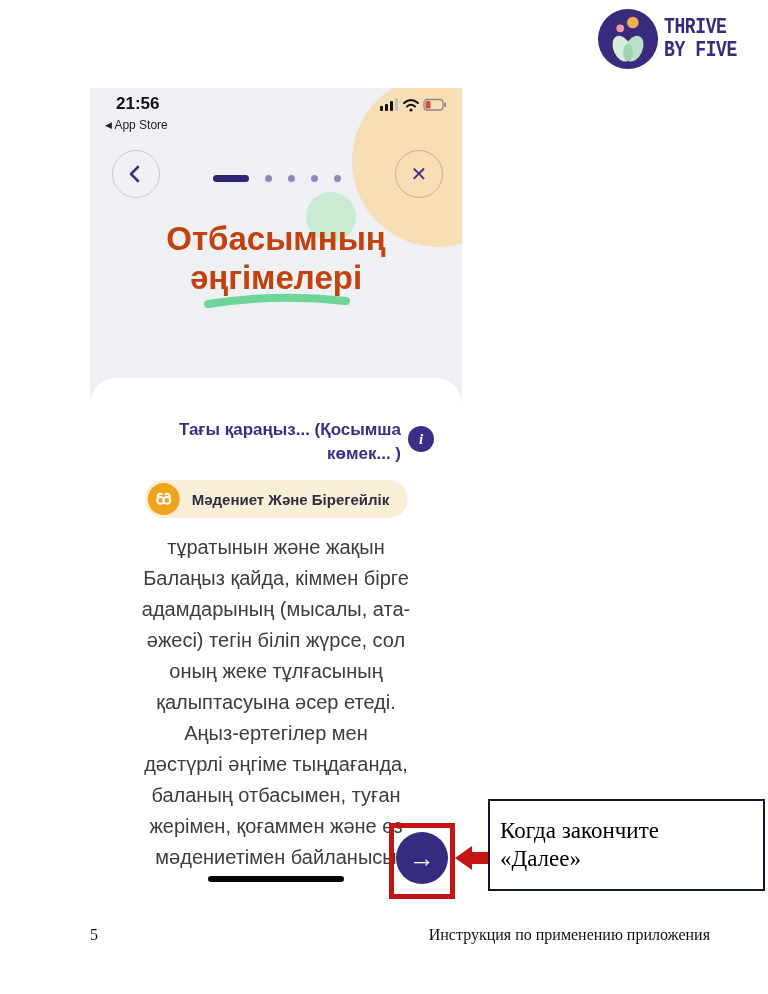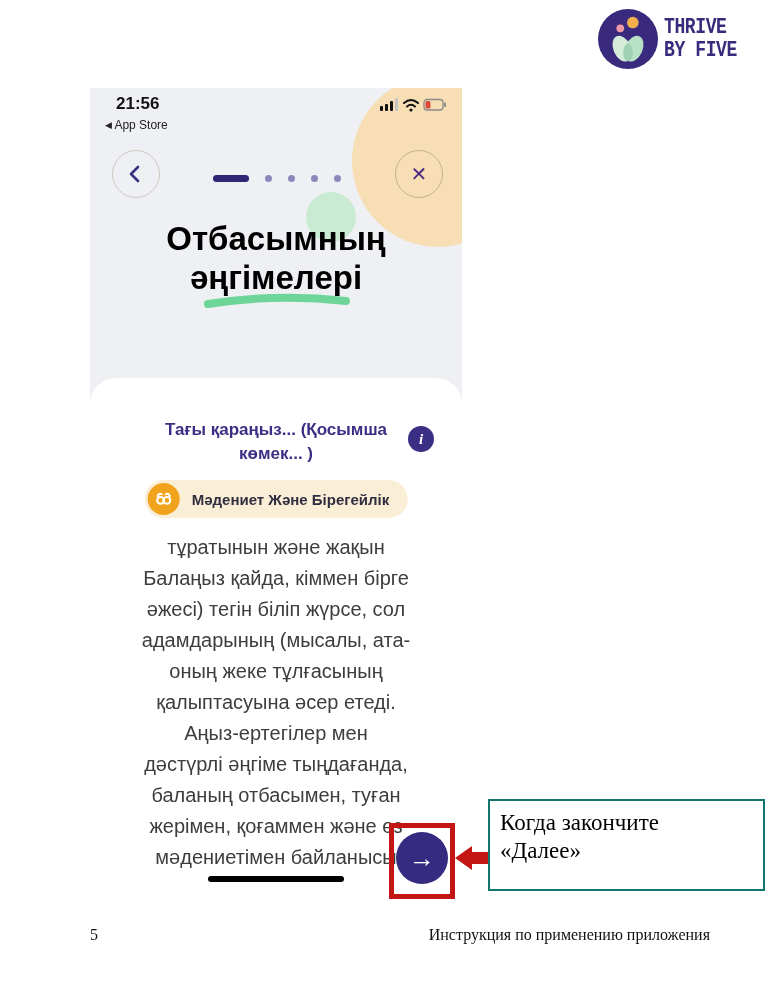--- a/index.html
+++ b/index.html
@@ -48,26 +48,26 @@
   .btn-back { left:22px; }
   .btn-close { right:19px; border-color:#c7b193; }
   .btn-close .x { font-size:20px; color:#4b2e83; line-height:1; }
 
   .progress { position:absolute; left:123px; top:84px; height:12px;
     display:flex; align-items:center; }
   .progress .pill { width:36px; height:7px; border-radius:4px; background:#2f2676; }
   .progress .dot { width:7px; height:7px; border-radius:50%; background:#8d87bb; margin-left:16px; }
 
   .screen-title { position:absolute; left:0; right:0; top:131px; text-align:center;
-    font-size:33px; line-height:39px; font-weight:700; color:#000000; }
+    font-size:33px; line-height:39px; font-weight:700; color:#c2410c; }
   .swoosh { position:absolute; left:113px; top:203px; }
 
   .card { position:absolute; left:0; top:290px; width:372px; height:527px;
     background:#ffffff; border-radius:26px 26px 0 0; }
-  .card-header { position:absolute; left:61px; top:40px; width:250px; text-align:center;
+  .card-header { position:absolute; left:61px; top:40px; width:250px; text-align:right;
     font-size:17px; line-height:24px; font-weight:700; color:#3b2f85; }
   .info-icon { position:absolute; left:318px; top:48px; width:26px; height:26px;
     border-radius:50%; background:#3b2f85; color:#fff; display:flex; align-items:center;
     justify-content:center; font-family:"Liberation Serif", serif; font-style:italic;
     font-weight:700; font-size:15px; cursor:pointer; }
   .badge { position:absolute; left:50%; top:102px; transform:translateX(-50%);
     display:inline-flex; align-items:center; height:38px; border-radius:20px;
     background:#fbeed6; padding-right:18px; white-space:nowrap; cursor:pointer; }
   .badge-icon { width:32px; height:32px; margin:3px; border-radius:50%; background:#f2a31d;
     display:flex; align-items:center; justify-content:center; }
@@ -85,21 +85,21 @@
   
   .red-rect { position:absolute; left:389px; top:823px; width:66px; height:76px;
     border:5px solid #c41515; z-index:7; }
   .red-arrow-head { position:absolute; left:455px; top:846px; width:0; height:0; z-index:7;
     border-top:12px solid transparent; border-bottom:12px solid transparent;
     border-right:17px solid #c41515; }
   .red-arrow-shaft { position:absolute; left:470px; top:852px; width:18px; height:12px;
     background:#c41515; z-index:7; }
 
   .callout { position:absolute; left:488px; top:799px; width:277px; height:92px;
-    border:2px solid #0f766e; background:#fff; padding:8px 6px 0 10px;
+    border:2px solid #0f172a; background:#fff; padding:16px 6px 0 10px;
     font-family:"Liberation Serif", serif; font-size:23px; line-height:28px; color:#000; }
 </style>
 </head>
 <body>
 
 <div class="page">
 
   <div class="logo">
     <svg class="logo-circle" viewBox="0 0 64 64">
       <circle cx="32" cy="32" r="31" fill="#3a2a7d"></circle>
@@ -183,22 +183,22 @@
               <path d="M25 12 Q23 7 19 9"></path>
             </g>
           </svg>
         </span>
         <span class="badge-label">Мәдениет Және Бірегейлік</span>
       </div>
 
       <div class="body-lines">
         <div>тұратынын және жақын</div>
         <div>Балаңыз қайда, кіммен бірге</div>
+        <div>адамдарының (мысалы, ата-</div>
         <div>әжесі) тегін біліп жүрсе, сол</div>
-        <div>адамдарының (мысалы, ата-</div>
         <div>оның жеке тұлғасының</div>
         <div>қалыптасуына әсер етеді.</div>
         <div>Аңыз-ертегілер мен</div>
         <div>дәстүрлі әңгіме тыңдағанда,</div>
         <div>баланың отбасымен, туған</div>
         <div>жерімен, қоғаммен және өз</div>
         <div>мәдениетімен байланысы</div>
       </div>
     </div>
 

